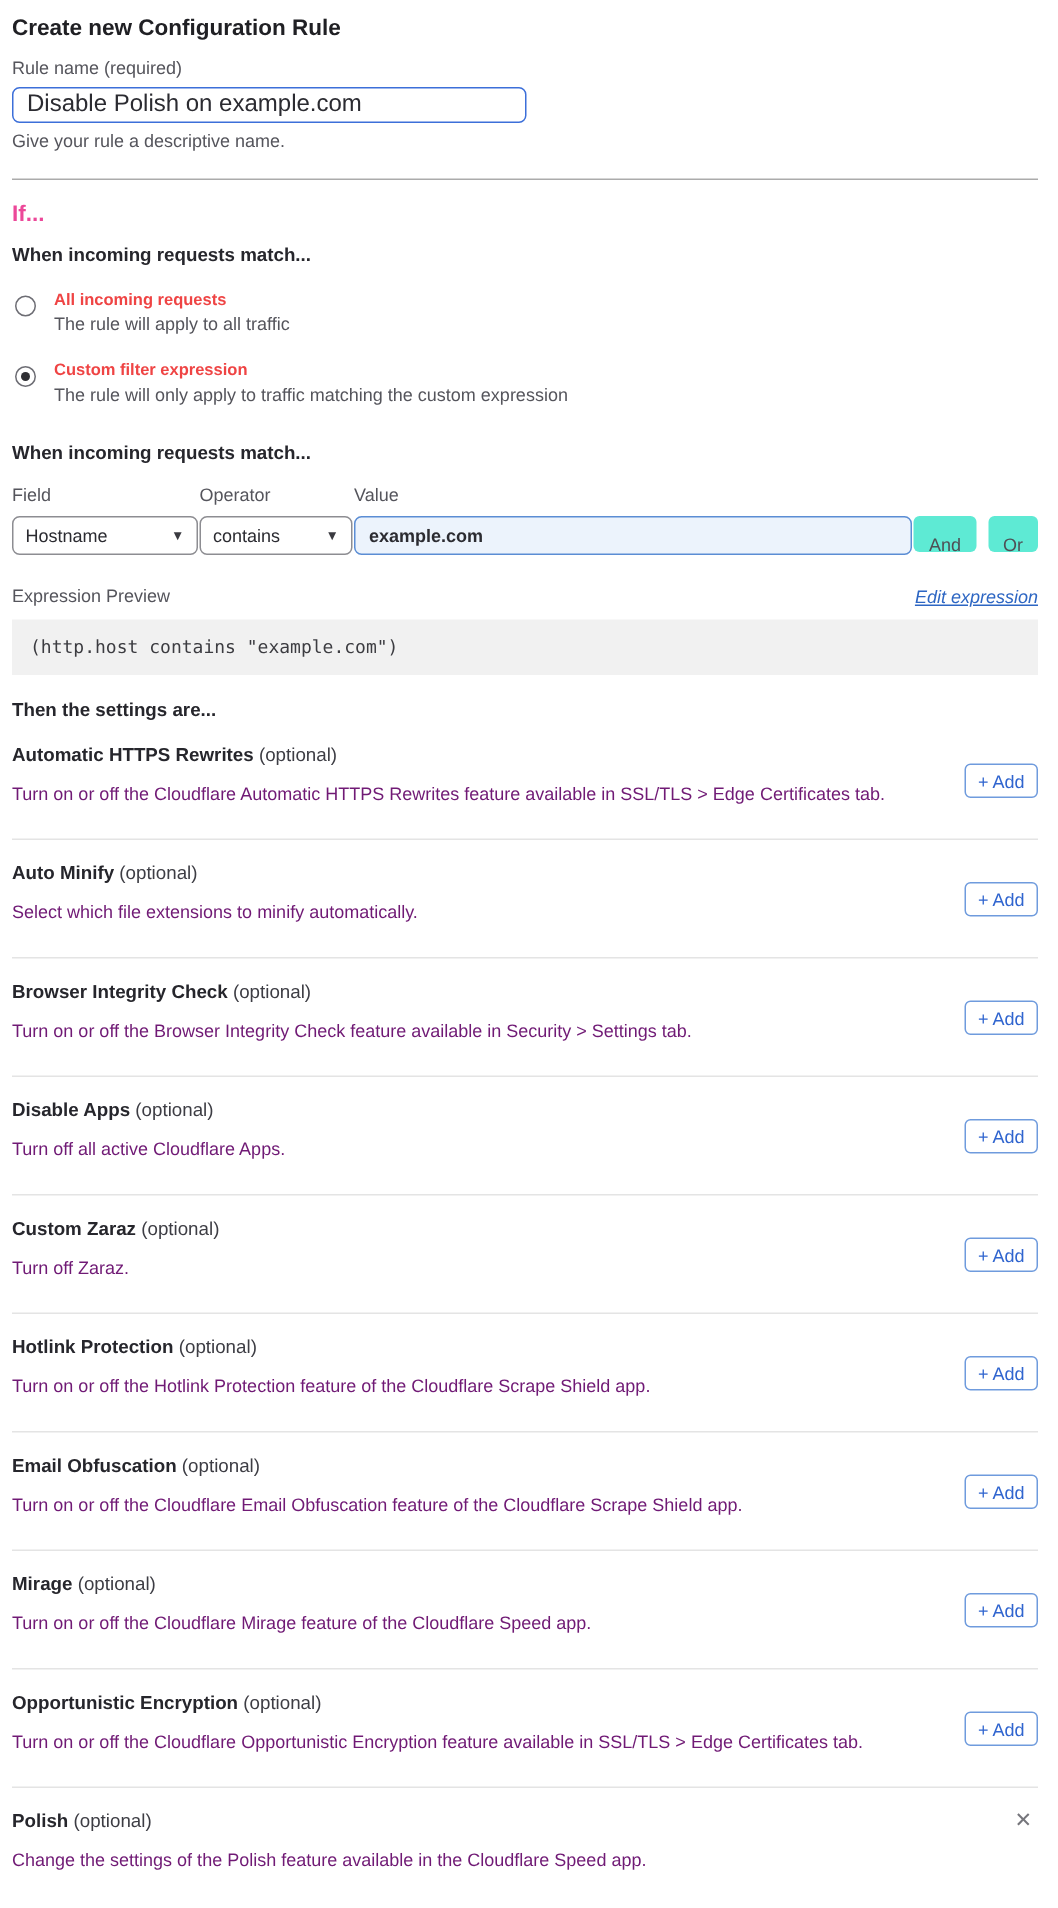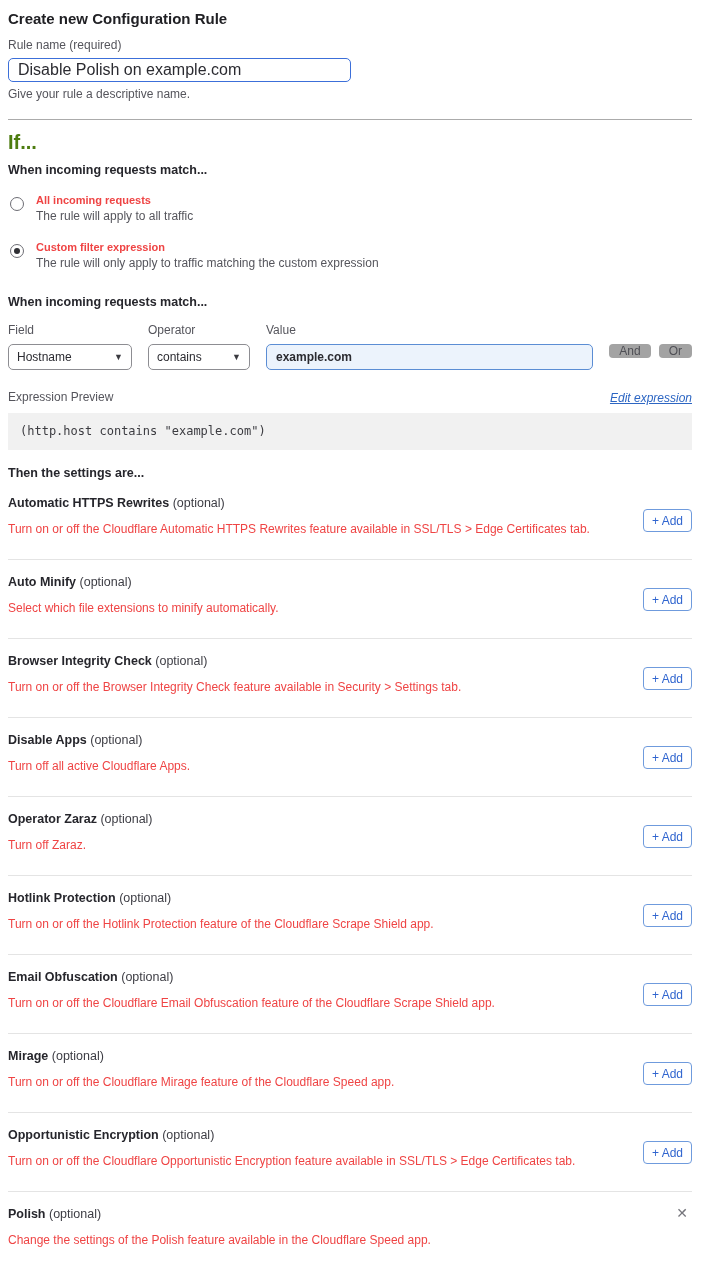--- a/index.html
+++ b/index.html
@@ -5,21 +5,21 @@
   * { margin: 0; padding: 0; box-sizing: border-box; }
   html, body { background: #ffffff; }
   body {
     width: 705px; height: 1272px; overflow: hidden;
     font-family: "Liberation Sans", "DejaVu Sans", sans-serif;
     color: #2b2b31; font-size: 12px;
   }
   .page { padding: 9px 13px 0 8px; }
 
   .h1 { font-size: 15px; font-weight: bold; color: #202024; line-height: 19px; }
-  .h2 { font-size: 20px; font-weight: bold; color: #4d7c0f; line-height: 19px; margin-top: 13px; }
+  .h2 { font-size: 15px; font-weight: bold; color: #ec4899; line-height: 19px; margin-top: 13px; }
   .bold-label { font-size: 12.5px; font-weight: bold; color: #26262c; margin-top: 10px; line-height: 16px; }
 
   .field-label { font-size: 12px; color: #55555c; line-height: 15px; }
   .muted { font-size: 12px; color: #55555c; line-height: 15px; }
 
   .rule-name-label { margin-top: 10px; }
   .rule-name-input {
     margin-top: 5px; display: block; width: 343px; height: 24px;
     border: 1px solid #3c6fd9; border-radius: 5px; padding: 0 9px;
     font-size: 16px; color: #2b2b31; background: #ffffff; outline: none;
@@ -38,21 +38,21 @@
   .radio-circle.checked::after {
     content: ""; position: absolute; left: 2.5px; top: 2.5px;
     width: 6px; height: 6px; border-radius: 50%; background: #2f2f34;
   }
   .radio-texts { margin-left: 12px; }
   .radio-title { font-size: 11px; font-weight: bold; color: #ef4444; line-height: 16px; }
   .radio-desc { font-size: 12px; color: #55555c; line-height: 17px; }
 
   .match-label-2 { margin-top: 22px; }
 
-  .builder { display: flex; margin-top: 13px; gap: 16px; }
+  .builder { display: flex; margin-top: 13px; gap: 1px; }
   .builder .col { display: flex; flex-direction: column; }
   .builder .col-label { font-size: 12px; color: #55555c; line-height: 15px; margin-bottom: 6px; }
   .select-box {
     height: 26px; border: 1px solid #8d8d92; border-radius: 5px; background: #fff;
     display: flex; align-items: center; justify-content: space-between;
     padding: 0 8px; font-size: 12px; color: #2b2b31; cursor: pointer;
   }
   .caret { font-size: 9px; color: #3a3a40; margin-left: 6px; }
   .col-field .select-box { width: 124px; }
   .col-operator .select-box { width: 102px; }
@@ -60,39 +60,39 @@
   .value-input {
     height: 26px; width: 100%; border: 1px solid #5b8dd4; border-radius: 5px;
     background: #ecf3fc; padding: 0 9px; font-size: 12px; font-weight: bold;
     color: #2b2b31; outline: none; font-family: "Liberation Sans", sans-serif;
   }
   .value-helper { margin-top: 5px; }
   .col-buttons { display: flex; flex-direction: column; }
   .btn-spacer { height: 21px; }
   .andor-row { display: flex; gap: 8px; }
   .andor-btn {
-    height: 14px; padding: 0 10px; background: #a3a3a3; border: none; border-radius: 4px;
+    height: 14px; padding: 12px 10px; background: #5eead4; border: none; border-radius: 4px;
     font-size: 12px; color: #4f4f55; cursor: pointer; font-family: "Liberation Sans", sans-serif;
   }
 
   .expr-row { display: flex; justify-content: space-between; align-items: flex-end; margin-top: 20px; }
   .edit-link { font-size: 12px; color: #2d66c3; text-decoration: underline; cursor: pointer; font-style: italic; }
   .code-block {
     margin-top: 8px; background: #f1f1f1; padding: 11px 12px;
     font-family: "DejaVu Sans Mono", "Liberation Mono", monospace;
     font-size: 12px; color: #3c3c41; line-height: 15px;
   }
   .then-heading { margin-top: 15px; }
 
   .setting { position: relative; padding: 14px 0 22px 0; border-bottom: 1px solid #e4e4e4; }
   .setting.last { border-bottom: none; padding-bottom: 0; }
   .setting-title { font-size: 12.5px; color: #26262c; line-height: 17px; padding-right: 50px; }
   .setting-title b { font-weight: bold; }
   .setting-optional { font-weight: normal; color: #3d3d44; }
-  .setting-desc { margin-top: 10px; font-size: 12px; color: #ef4444; line-height: 15px; padding-right: 70px; }
+  .setting-desc { margin-top: 10px; font-size: 12px; color: #701a75; line-height: 15px; padding-right: 70px; }
   .add-btn {
     position: absolute; right: 0; top: 28px; height: 23px; width: 49px;
     background: #fff; border: 1px solid #6f9bdd; border-radius: 4px;
     color: #3065cf; font-size: 12px; cursor: pointer; font-family: "Liberation Sans", sans-serif;
   }
   .close-btn {
     position: absolute; right: 4px; top: 14px; font-size: 14px; color: #76767c;
     background: none; border: none; cursor: pointer; line-height: 14px;
   }
 </style>
@@ -188,21 +188,21 @@
     <button class="add-btn">+ Add</button>
   </div>
 
   <div class="setting">
     <div class="setting-title"><b>Disable Apps</b> <span class="setting-optional">(optional)</span></div>
     <div class="setting-desc">Turn off all active Cloudflare Apps.</div>
     <button class="add-btn">+ Add</button>
   </div>
 
   <div class="setting">
-    <div class="setting-title"><b>Operator Zaraz</b> <span class="setting-optional">(optional)</span></div>
+    <div class="setting-title"><b>Custom Zaraz</b> <span class="setting-optional">(optional)</span></div>
     <div class="setting-desc">Turn off Zaraz.</div>
     <button class="add-btn">+ Add</button>
   </div>
 
   <div class="setting">
     <div class="setting-title"><b>Hotlink Protection</b> <span class="setting-optional">(optional)</span></div>
     <div class="setting-desc">Turn on or off the Hotlink Protection feature of the Cloudflare Scrape Shield app.</div>
     <button class="add-btn">+ Add</button>
   </div>
 

